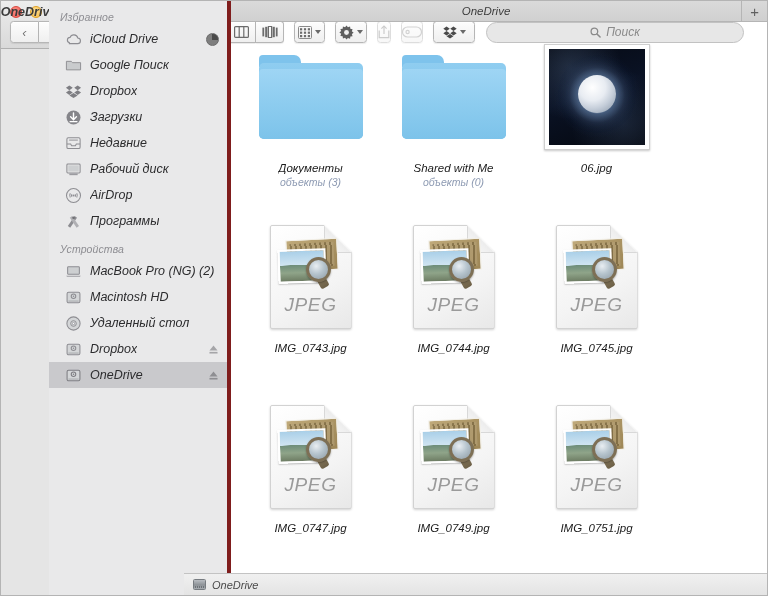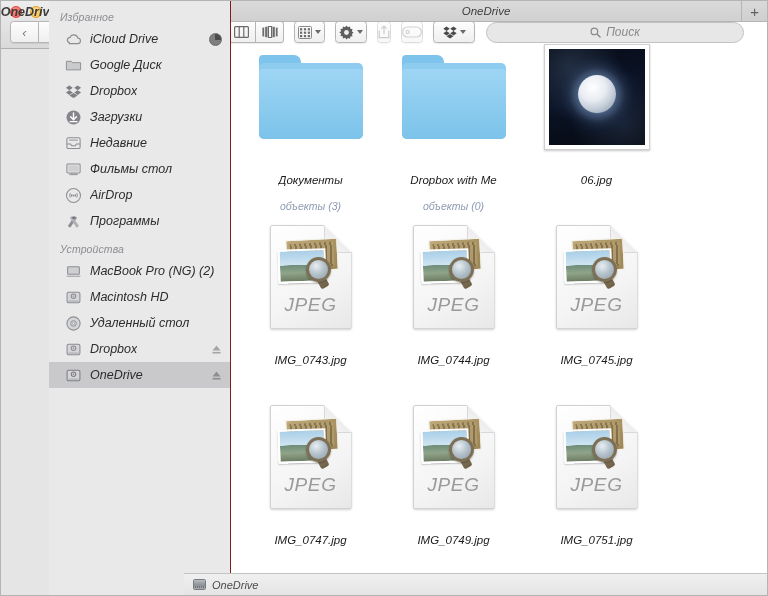--- a/index.html
+++ b/index.html
@@ -100,21 +100,21 @@
     font-size: 12px; color: #8a8a8a;
   }
 
   
   .body { flex: 1; display: flex; min-height: 0; }
 
   
   .sidebar {
     width: 182px; flex: 0 0 182px;
     background: #e9e9ea;
-    border-right: 1px solid #7f1d1d;
+    border-right: 4px solid #7f1d1d;
     padding-top: 6px;
     overflow: hidden;
     font-size: 12.5px;
     position: relative;
   }
   .sb-header {
     font-size: 10.5px; color: #8d8d92; font-weight: 400;
     padding: 4px 0 3px 11px; letter-spacing: 0.1px;
   }
   .sb-item {
@@ -160,21 +160,20 @@
     flex: 1; min-height: 0; overflow: hidden;
     padding: 14px 8px 0 8px;
     display: flex; flex-wrap: wrap;
     align-content: flex-start;
     background: #fff;
   }
   .cell {
     width: 143px; height: 180px;
     display: flex; flex-direction: column; align-items: center;
     padding-top: 2px;
-    gap: 12px;
   }
   .thumbwrap { height: 118px; display:flex; align-items:center; justify-content:center; }
   .cap {
     margin-top: 6px; font-size: 11.5px; color: #1b1b1b; text-align: center;
     max-width: 136px; white-space: nowrap; overflow: hidden; text-overflow: ellipsis;
   }
   .subcap { margin-top: 2px; font-size: 10.5px; color: #8e9bb3; text-align: center; }
 
   
   .folder { width: 104px; height: 84px; position: relative; }
@@ -422,21 +421,21 @@
         <span class="sb-label">iCloud Drive</span>
         <span class="sb-trail">
           <span class="pie"></span>
         </span>
       </div>
 
       <div class="sb-item">
         <svg class="sb-ico" viewBox="0 0 18 18">
           <path d="M1.5 4.6h5.2l1.2 1.4h8.6v7.6H1.5z" fill="#c9cbcd" stroke="#8d8d92" stroke-width="1"></path>
         </svg>
-        <span class="sb-label">Google Диск</span>
+        <span class="sb-label">Google Поиск</span>
       </div>
 
       <div class="sb-item">
         <svg class="sb-ico" viewBox="0 0 18 18">
           <g fill="#7e7e83">
             <path d="M4.6 2.6L1 5.1l3.6 2.5 3.6-2.5z"></path>
             <path d="M13.4 2.6L9.8 5.1l3.6 2.5L17 5.1z"></path>
             <path d="M1 10.1l3.6-2.5 3.6 2.5-3.6 2.5z"></path>
             <path d="M9.8 10.1l3.6-2.5L17 10.1l-3.6 2.5z"></path>
             <path d="M4.6 13.3l4.4-2.6 4.4 2.6L9 15.9z"></path>
@@ -461,21 +460,21 @@
         </svg>
         <span class="sb-label">Недавние</span>
       </div>
 
       <div class="sb-item">
         <svg class="sb-ico" viewBox="0 0 18 18">
           <rect x="2" y="3.2" width="14" height="9.4" rx="1" fill="none" stroke="#8d8d92" stroke-width="1.1"></rect>
           <rect x="3.4" y="4.6" width="11.2" height="6.6" fill="#cdcfd1"></rect>
           <rect x="4.6" y="13.2" width="8.8" height="1.8" fill="#9b9ba0"></rect>
         </svg>
-        <span class="sb-label">Фильмы стол</span>
+        <span class="sb-label">Рабочий диск</span>
       </div>
 
 
       <div class="sb-item">
         <svg class="sb-ico" viewBox="0 0 18 18">
           <circle cx="9" cy="9" r="7.4" fill="none" stroke="#8d8d92" stroke-width="1.1"></circle>
           <path d="M5.6 11.2a4.6 4.6 0 0 1 0-4.6M12.4 11.2a4.6 4.6 0 0 0 0-4.6" fill="none" stroke="#8d8d92" stroke-width="1.1"></path>
           <path d="M7.3 10.4a2.5 2.5 0 0 1 0-2.8M10.7 10.4a2.5 2.5 0 0 0 0-2.8" fill="none" stroke="#8d8d92" stroke-width="1.1"></path>
           <circle cx="9" cy="9" r="1.1" fill="#8d8d92"></circle>
         </svg>
@@ -580,21 +579,21 @@
         </div>
 
         <div class="cell">
           <div class="thumbwrap">
             <div class="folder">
               <div class="tab-lip"></div>
                 <div class="back"></div>
                 <div class="front"></div>
             </div>
           </div>
-          <div class="cap">Dropbox with Me</div>
+          <div class="cap">Shared with Me</div>
           <div class="subcap">объекты (0)</div>
         </div>
 
         <div class="cell">
           <div class="thumbwrap">
             <div class="photo-thumb">
               <div class="inner"></div>
             </div>
           </div>
           <div class="cap">06.jpg</div>

